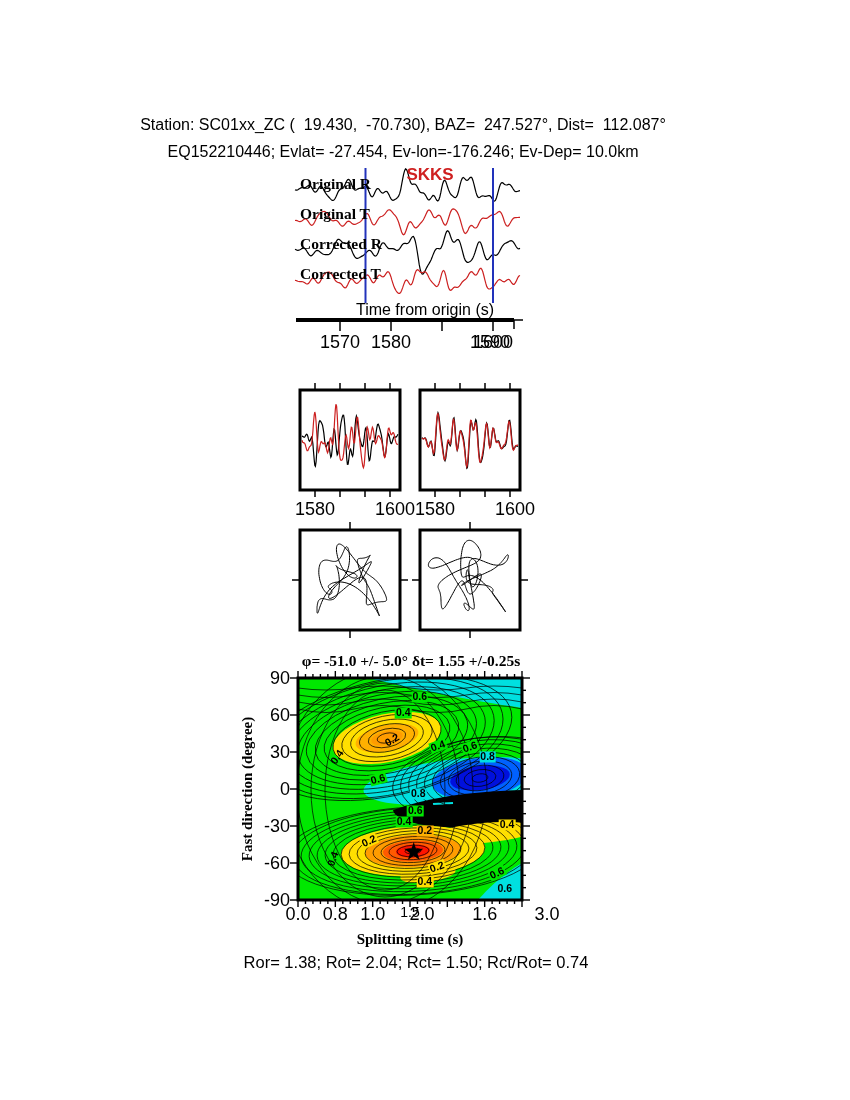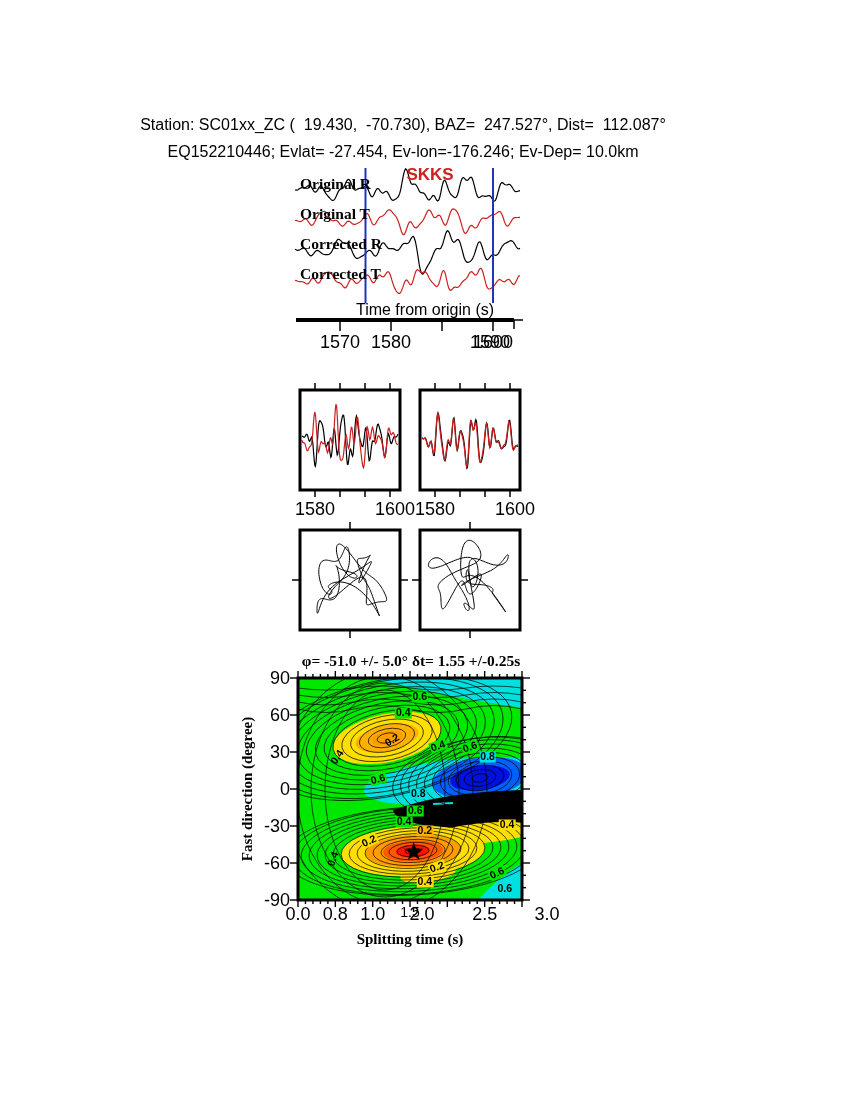--- a/index.html
+++ b/index.html
@@ -286,21 +286,21 @@
       <span style="top: 816px; left: 248px; width: 42px; text-align: right; font-size: 18px;">-30</span>
       <span style="top: 853px; left: 248px; width: 42px; text-align: right; font-size: 18px;">-60</span>
       <span style="top: 890px; left: 248px; width: 42px; text-align: right; font-size: 18px;">-90</span>
     </div>
   <div class="abs tickwrap" id="contour-x-tick-labels">
       <span style="top: 904px; left: 278px; width: 40px; text-align: center; font-size: 18px;">0.0</span>
       <span style="top: 904px; left: 315.333px; width: 40px; text-align: center; font-size: 18px;">0.8</span>
       <span style="top: 904px; left: 352.667px; width: 40px; text-align: center; font-size: 18px;">1.0</span>
       <span style="top: 904px; left: 390px; width: 40px; text-align: center; font-size: 14px;">1.5</span>
       <span style="top: 904px; left: 402px; width: 40px; text-align: center; font-size: 18px;">2.0</span>
-      <span style="top: 904px; left: 464.667px; width: 40px; text-align: center; font-size: 18px;">2.5</span>
+      <span style="top: 904px; left: 464.667px; width: 40px; text-align: center; font-size: 18px;">1.6</span>
       <span style="top: 904px; left: 502px; width: 40px; text-align: center; font-size: 18px; margin-left: 25px;">3.0</span>
     </div>
   <div class="abs xlbl center" style="top:931px;left:410px;">Splitting time (s)</div>
 
   <div class="abs" id="contour-labels">
       <div class="clbl" style="left: 419.707px; top: 696.5px; background: rgb(0, 232, 0); transform: translate(-50%, -50%) rotate(0deg);">0.6</div>
       <div class="clbl" style="left: 403.28px; top: 712.533px; background: rgb(0, 232, 0); transform: translate(-50%, -50%) rotate(0deg);">0.4</div>
       <div class="clbl" style="left: 392.08px; top: 739.667px; background: transparent; transform: translate(-50%, -50%) rotate(-30deg);">0.2</div>
       <div class="clbl" style="left: 438.373px; top: 745.833px; background: rgb(0, 232, 0); transform: translate(-50%, -50%) rotate(-20deg);">0.4</div>
       <div class="clbl" style="left: 469.733px; top: 747.067px; background: rgb(0, 232, 0); transform: translate(-50%, -50%) rotate(-20deg);">0.6</div>
@@ -314,13 +314,14 @@
       <div class="clbl" style="left: 368.933px; top: 840.8px; background: rgb(255, 223, 0); transform: translate(-50%, -50%) rotate(-25deg);">0.2</div>
       <div class="clbl" style="left: 333.093px; top: 859.3px; background: transparent; transform: translate(-50%, -50%) rotate(-70deg);">0.4</div>
       <div class="clbl" style="left: 507.067px; top: 824.767px; background: rgb(255, 223, 0); transform: translate(-50%, -50%) rotate(0deg);">0.4</div>
       <div class="clbl" style="left: 436.88px; top: 866.7px; background: rgb(255, 223, 0); transform: translate(-50%, -50%) rotate(-20deg);">0.2</div>
       <div class="clbl" style="left: 424.933px; top: 881.5px; background: rgb(255, 223, 0); transform: translate(-50%, -50%) rotate(0deg);">0.4</div>
       <div class="clbl" style="left: 496.613px; top: 872.867px; background: rgb(0, 232, 0); transform: translate(-50%, -50%) rotate(-25deg);">0.6</div>
       <div class="clbl" style="left: 504.827px; top: 888.9px; background: rgb(0, 224, 224); transform: translate(-50%, -50%) rotate(0deg);">0.6</div>
     </div>
   <div class="abs star" id="best-fit-star" style="left: 413.733px; top: 851.9px;">★</div>
 
+  <div class="abs res center" style="top:953px;left:416px;">Ror= 1.38; Rot= 2.04; Rct= 1.50; Rct/Rot= 0.74</div>
 </div>
 
 </body></html>

